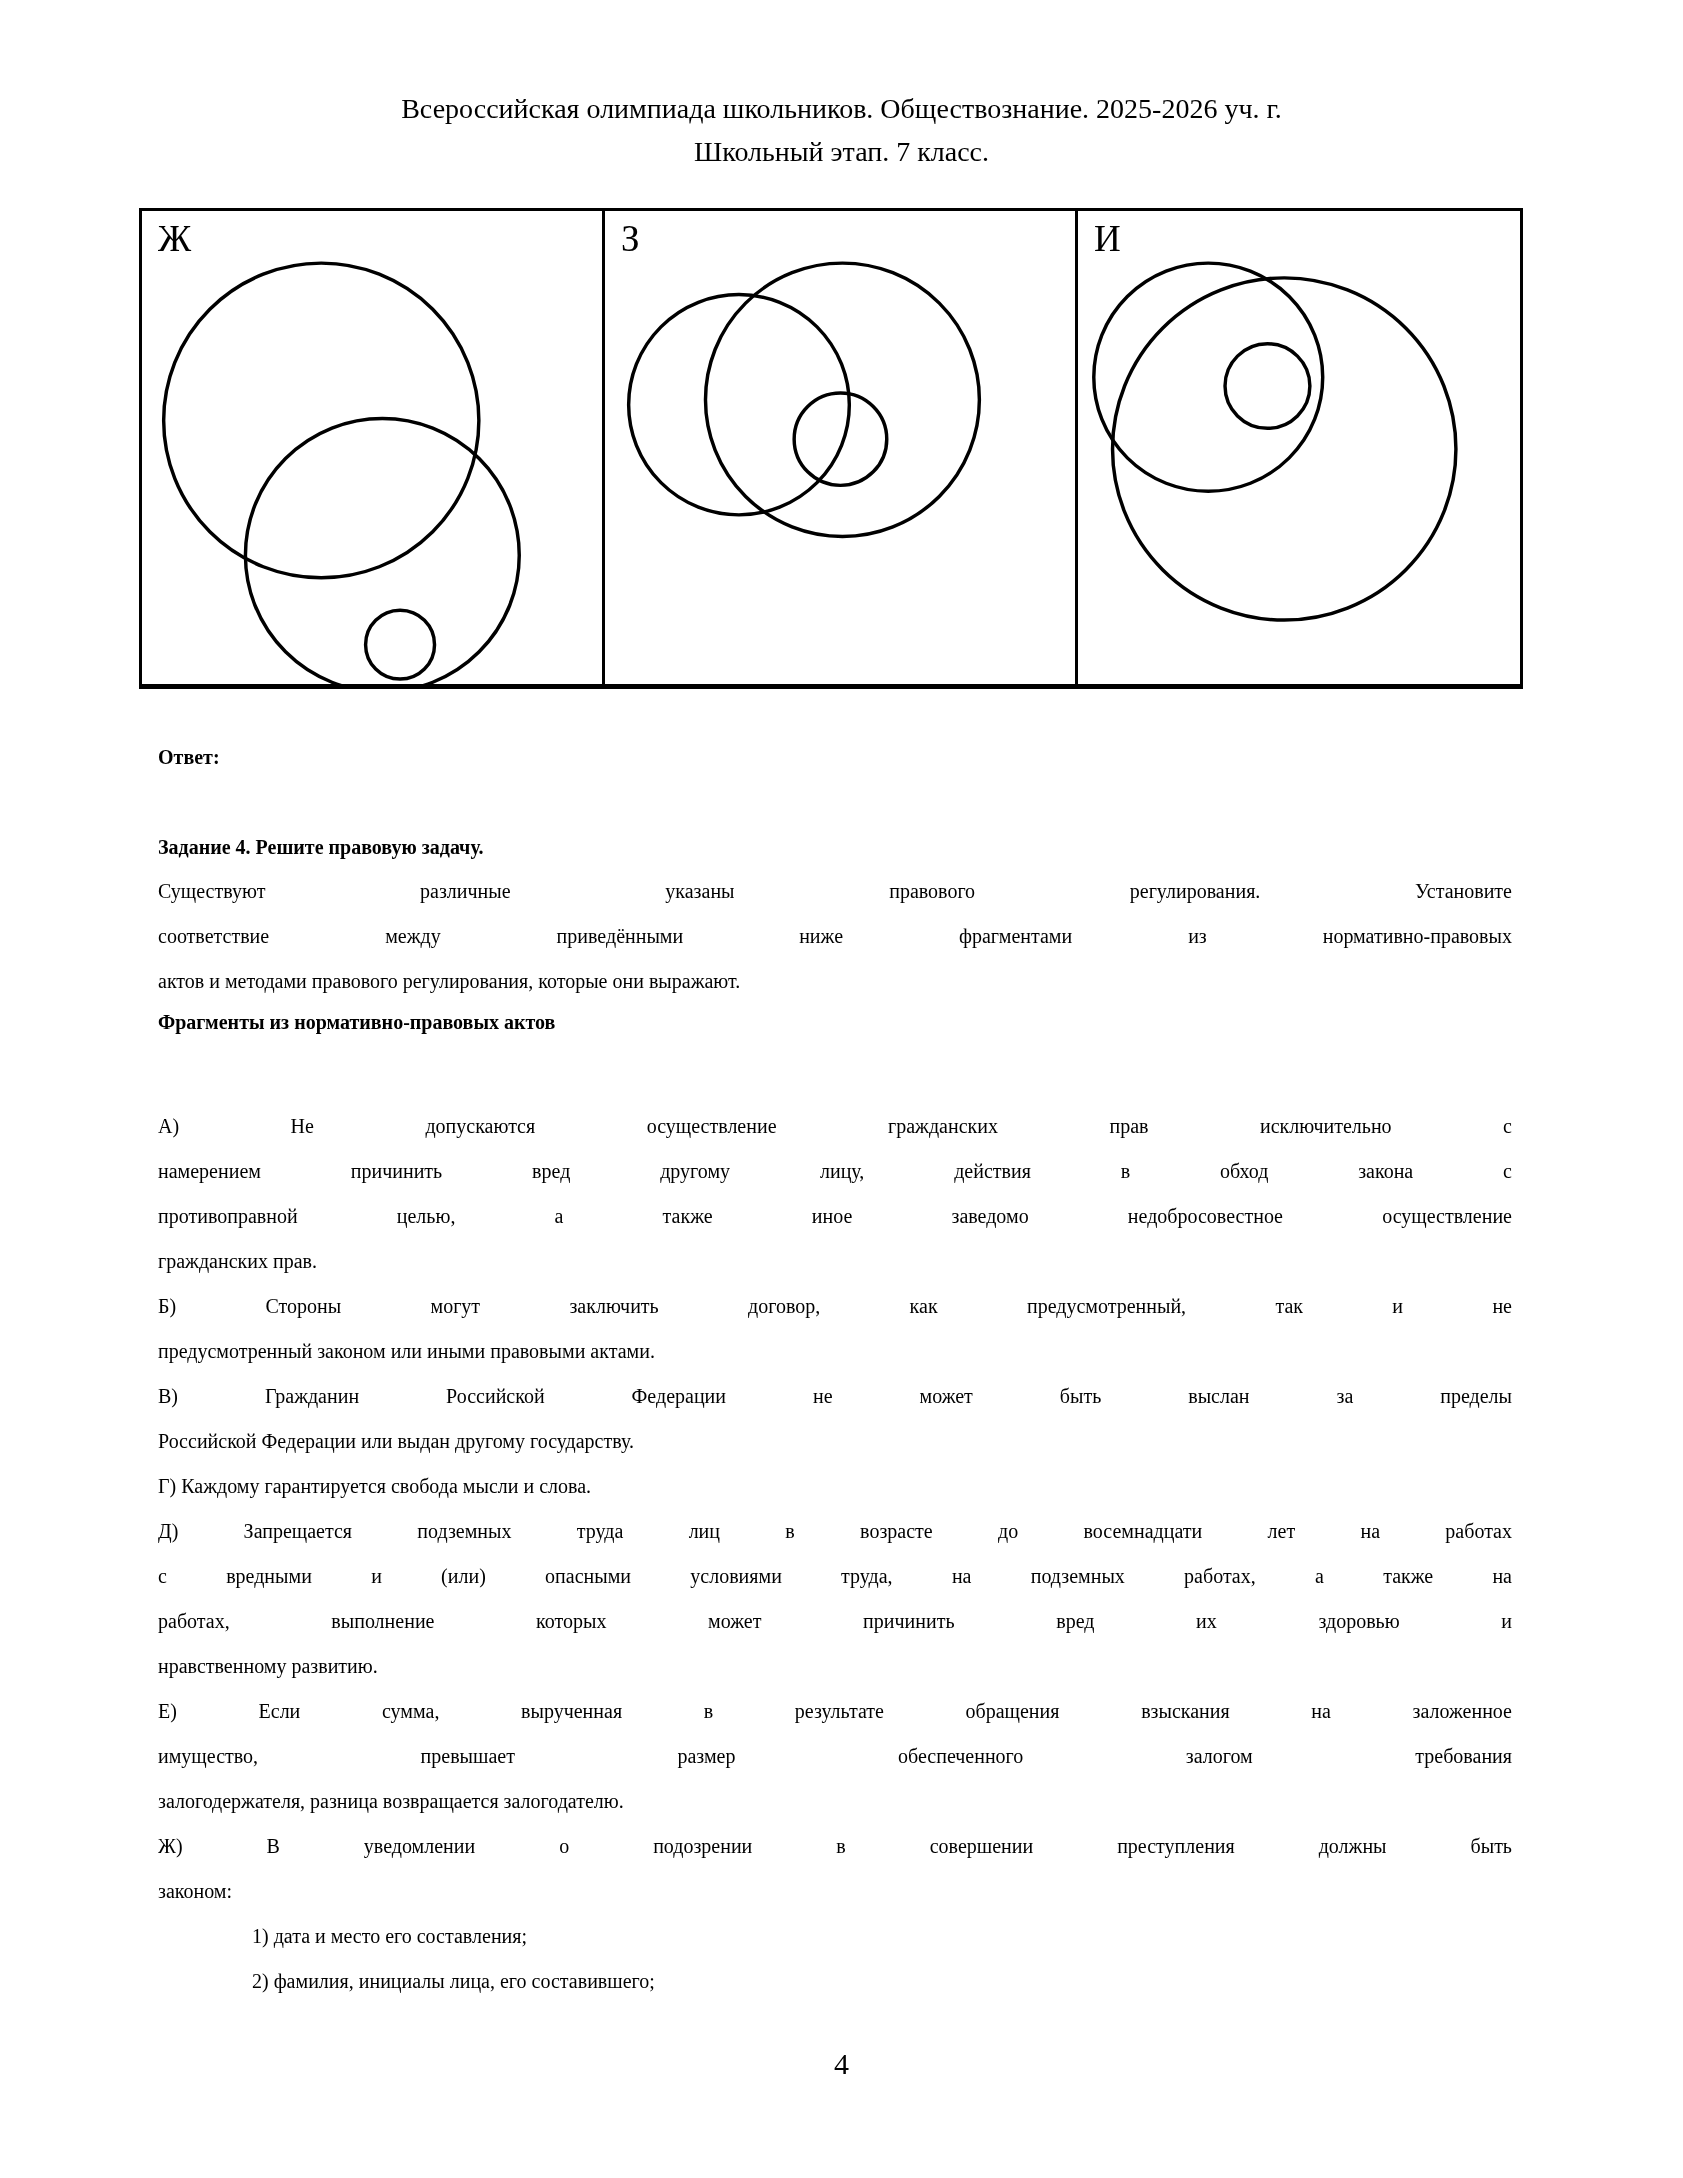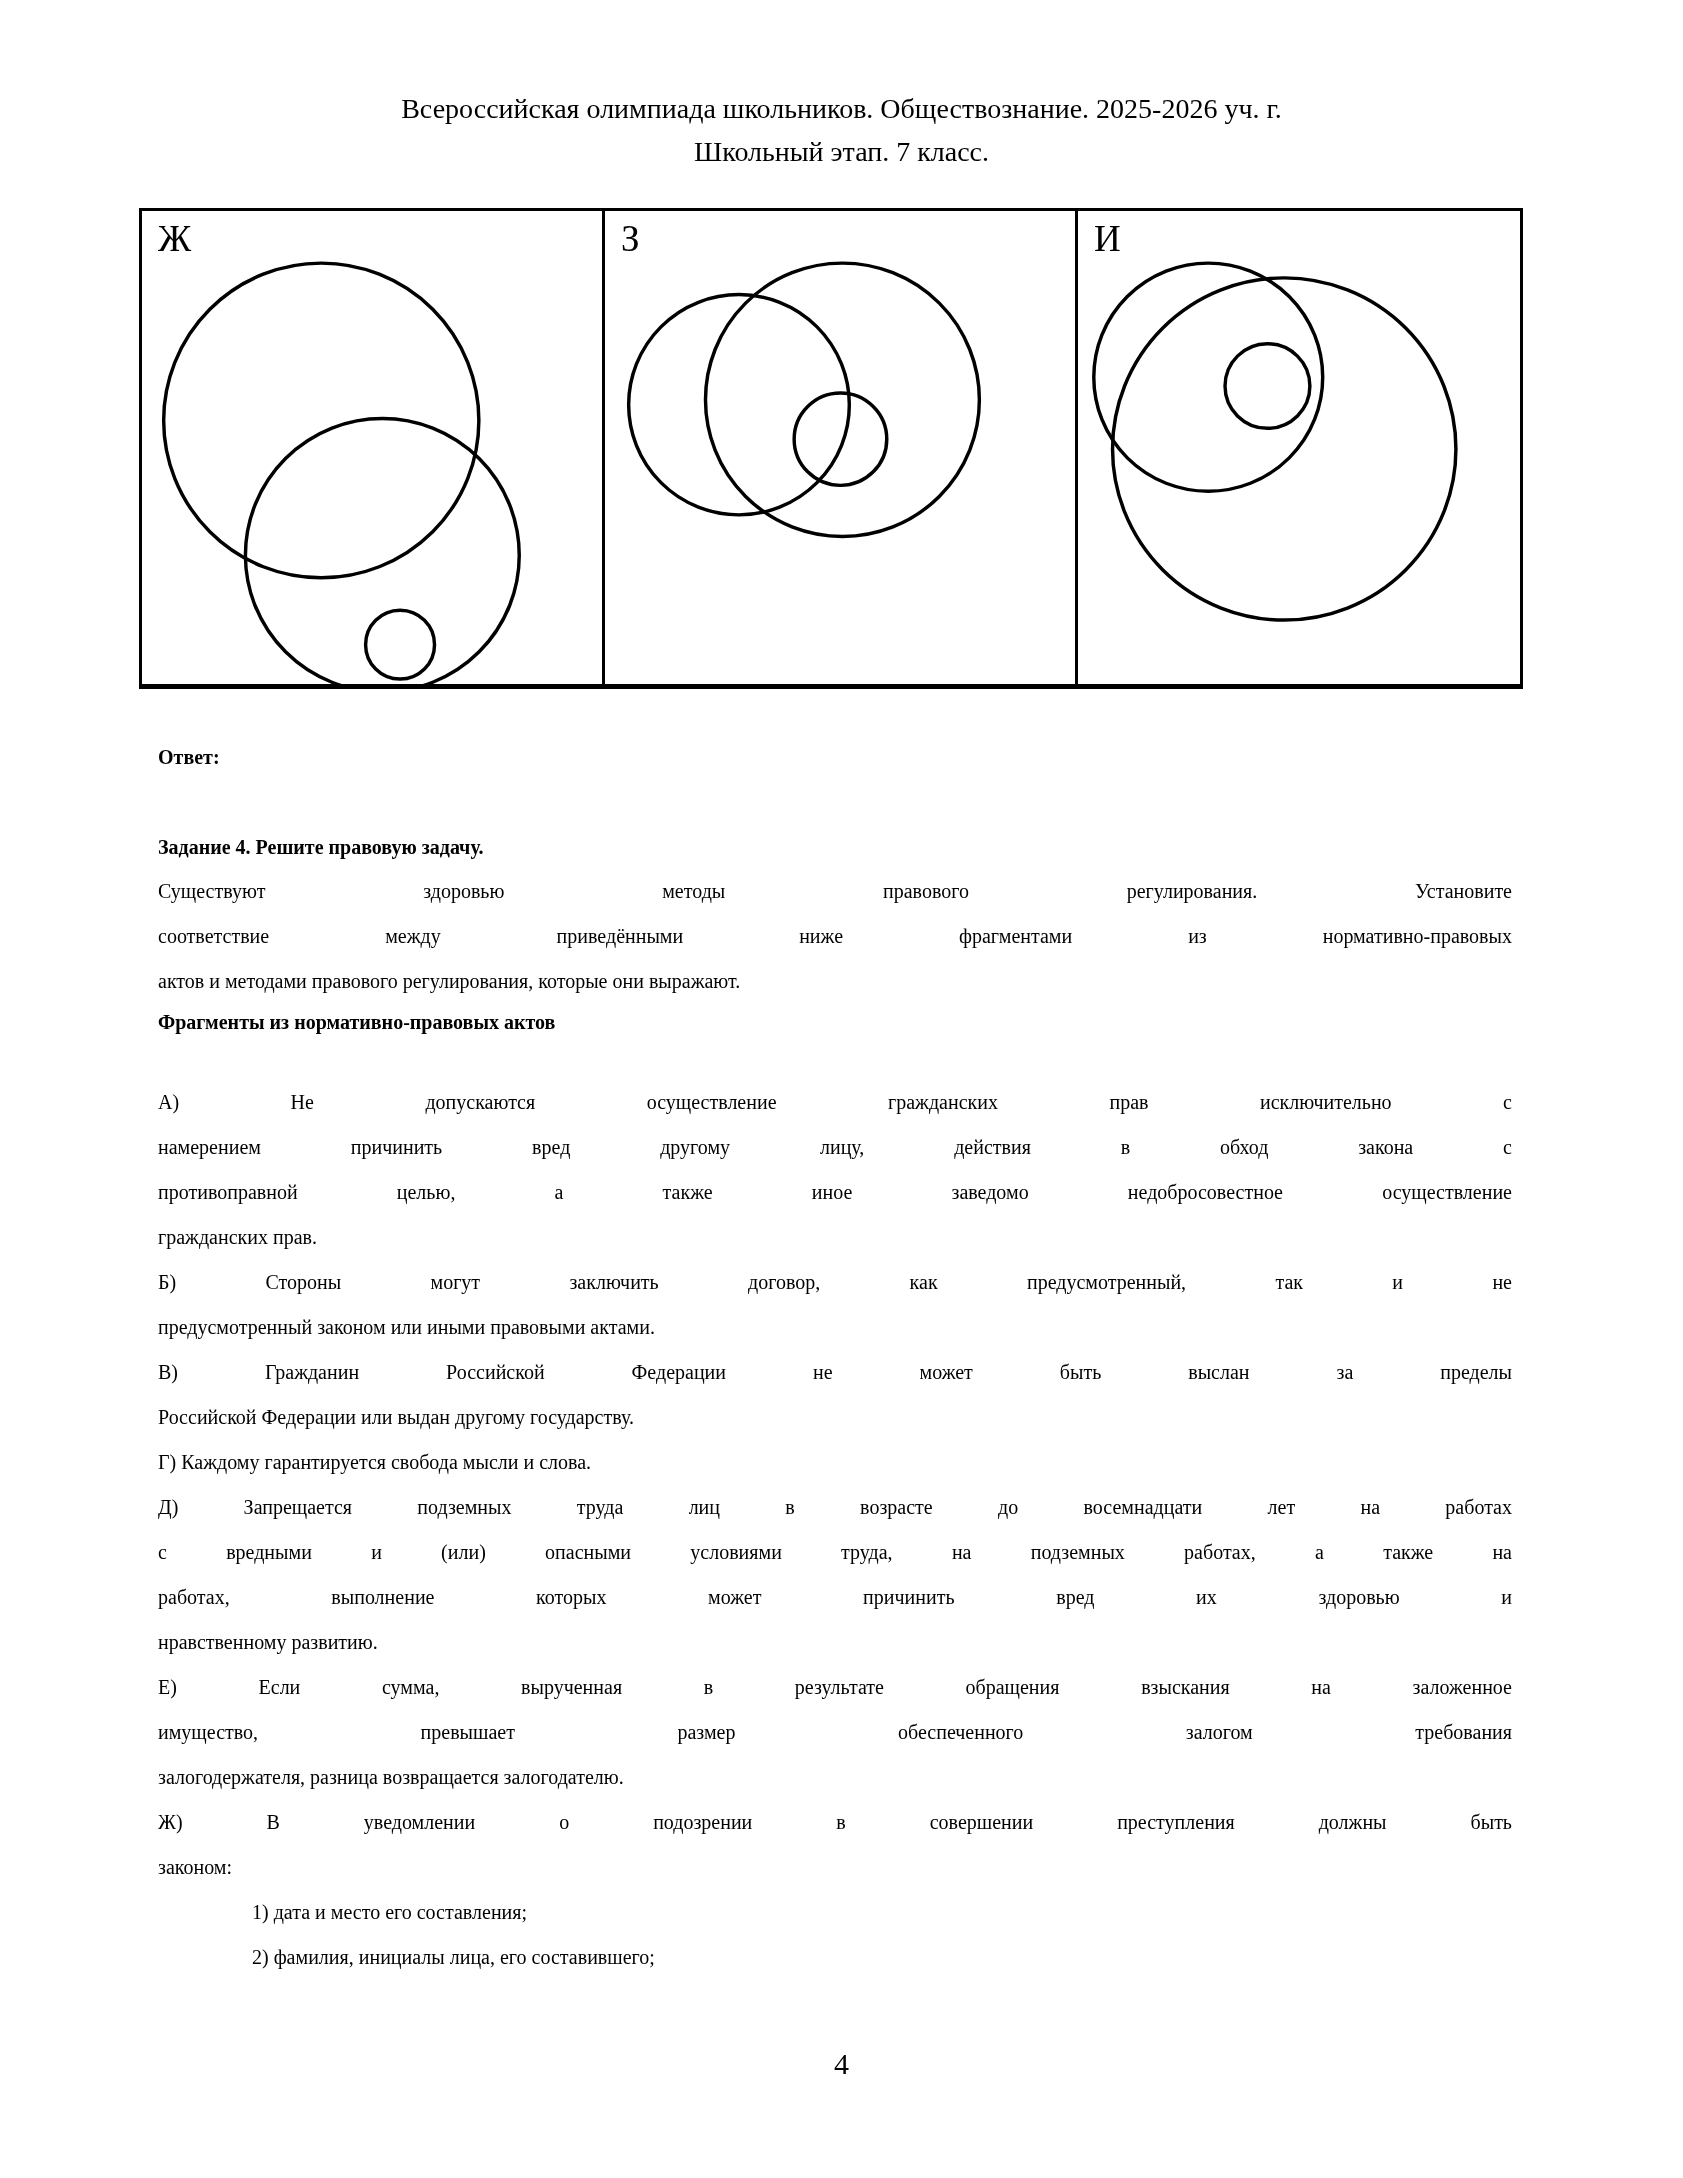--- a/index.html
+++ b/index.html
@@ -81,28 +81,28 @@
         </svg>
       <div class="cell-label">И</div>
     </div>
   </div>
 
   <div class="block bold" style="top:735px">Ответ:</div>
 
   <div class="block bold" style="top:825px">Задание 4. Решите правовую задачу.</div>
 
   <div class="block" style="top:869px" id="intro-lines">
-      <div class="line just">Существуют здоровью методы правового регулирования. Установите</div>
+      <div class="line just">Существуют различные указаны правового регулирования. Установите</div>
       <div class="line just">соответствие между приведёнными ниже фрагментами из нормативно-правовых</div>
       <div class="line">актов и методами правового регулирования, которые они выражают.</div>
     </div>
 
   <div class="block bold" style="top:1000px">Фрагменты из нормативно-правовых актов</div>
 
-  <div class="block" style="top:1080px" id="fragment-lines">
+  <div class="block" style="top:1104px" id="fragment-lines">
       <div class="line just">А) Не допускаются осуществление гражданских прав исключительно с</div>
       <div class="line just">намерением причинить вред другому лицу, действия в обход закона с</div>
       <div class="line just">противоправной целью, а также иное заведомо недобросовестное осуществление</div>
       <div class="line">гражданских прав.</div>
       <div class="line just">Б) Стороны могут заключить договор, как предусмотренный, так и не</div>
       <div class="line">предусмотренный законом или иными правовыми актами.</div>
       <div class="line just">В) Гражданин Российской Федерации не может быть выслан за пределы</div>
       <div class="line">Российской Федерации или выдан другому государству.</div>
       <div class="line">Г) Каждому гарантируется свобода мысли и слова.</div>
       <div class="line just">Д) Запрещается подземных труда лиц в возрасте до восемнадцати лет на работах</div>

